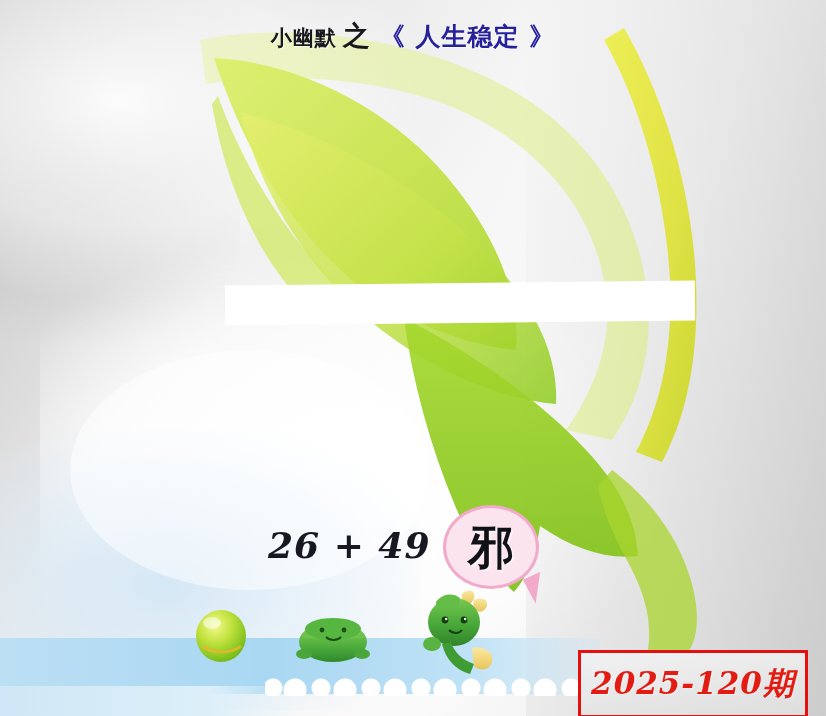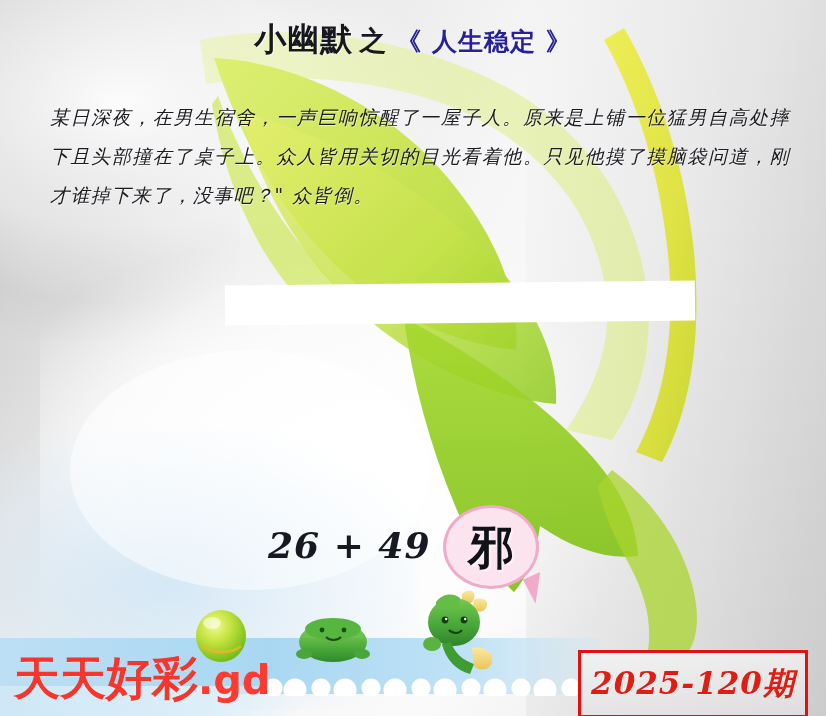--- a/index.html
+++ b/index.html
@@ -80,21 +80,21 @@
   }
 
   
   .title-row{
     position:absolute;left:0;top:18px;width:826px;
     text-align:center;
     white-space:nowrap;
   }
   .title-main{
     font-family:Liberation Serif, serif;
-    font-size:32px;font-weight:bold;color:#17171e;
+    font-size:21px;font-weight:bold;color:#17171e;
     letter-spacing:1px;
     text-shadow:1px 1px 0 rgba(255,255,255,.6);
   }
   .title-zhi{
     font-family:"DejaVu Sans","Liberation Sans",sans-serif;
     font-size:27px;font-weight:bold;color:#17171e;
     margin-left:6px;
   }
   .title-sub{
     font-family:"DejaVu Sans","Liberation Sans",sans-serif;
@@ -278,21 +278,20 @@
   <div class="white-band"></div>
 
   <div class="blue-band"></div>
   <div class="blue-band2"></div>
   <div class="cloud-row"></div>
 
   <div class="title-row">
     <span class="title-main">小幽默</span><span class="title-zhi">之</span><span class="title-sub">《 人生稳定 》</span>
   </div>
 
-  <div class="body-text">某日深夜，在男生宿舍，一声巨响惊醒了一屋子人。原来是上铺一位猛男自高处摔下且头部撞在了桌子上。众人皆用关切的目光看着他。只见他摸了摸脑袋问道，刚才谁掉下来了，没事吧？" 众皆倒。</div>
 
 
   <div class="equation">26 + 49 =</div>
   <div class="bubble-tail"></div>
   <div class="bubble">
     <span class="bubble-word">邪</span>
   </div>
 
   <svg class="mascot" style="left:190px;top:606px;width:62px;height:58px;" viewBox="0 0 62 58" aria-hidden="true">
     <defs>
@@ -344,21 +343,18 @@
     <circle cx="33" cy="32" r="3.4" fill="#143f11"></circle>
     <circle cx="52" cy="32" r="3.4" fill="#143f11"></circle>
     <circle cx="34.2" cy="31" r="1.2" fill="#fff"></circle>
     <circle cx="53.2" cy="31" r="1.2" fill="#fff"></circle>
     <path d="M37,42 C41,46 47,46 50,42" stroke="#143f11" stroke-width="2" fill="none"></path>
     <path d="M30,56 C34,72 44,82 58,86 L62,76 C50,72 42,64 39,54 Z" fill="#3f9c33"></path>
     <path d="M60,60 C72,58 82,64 80,74 C78,82 68,84 62,78 Z" fill="url(#gHorn)"></path>
     <ellipse cx="20" cy="56" rx="9" ry="7" fill="#58b341"></ellipse>
   </svg>
 
-  <div class="wm-brand">
-    <span>天天好彩</span><span class="gd">.gd</span>
-  </div>
 
   <div class="issue-box">
     <span class="issue-text">2025-120期</span>
   </div>
 
 </div>
 
 </body></html>

